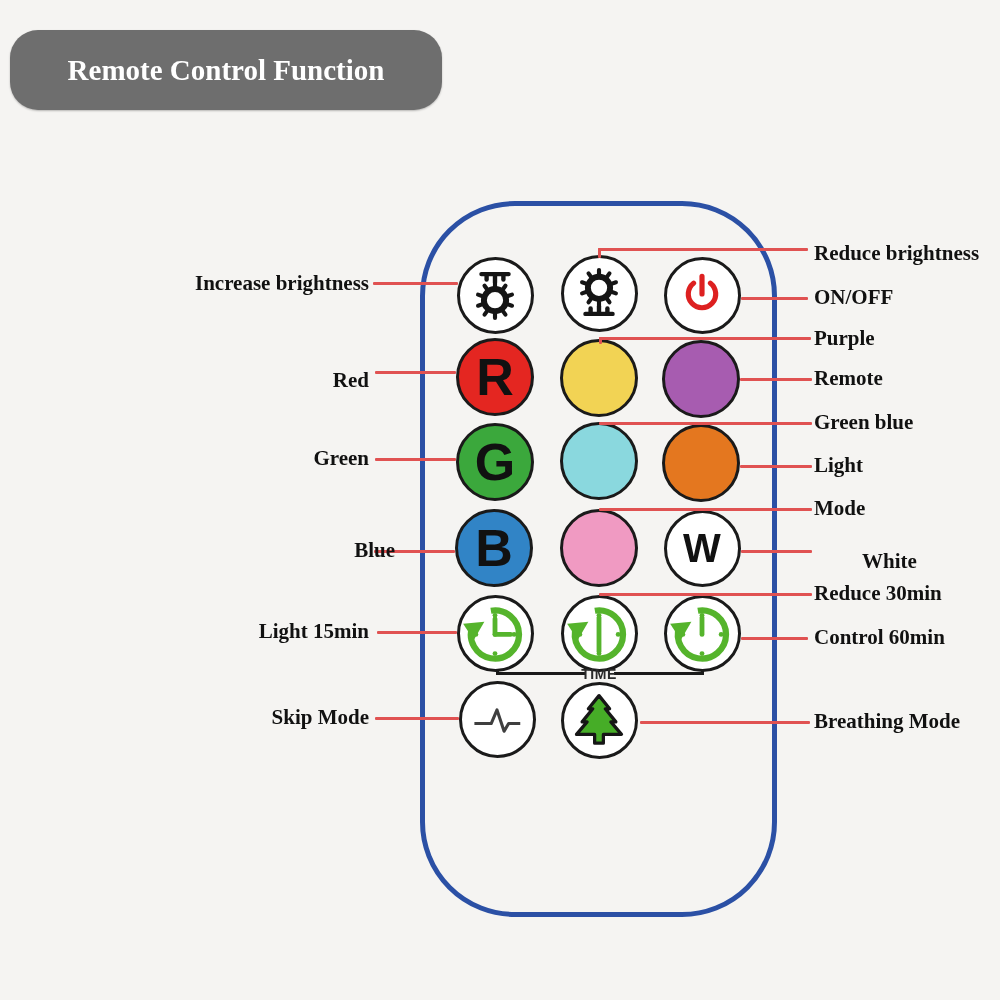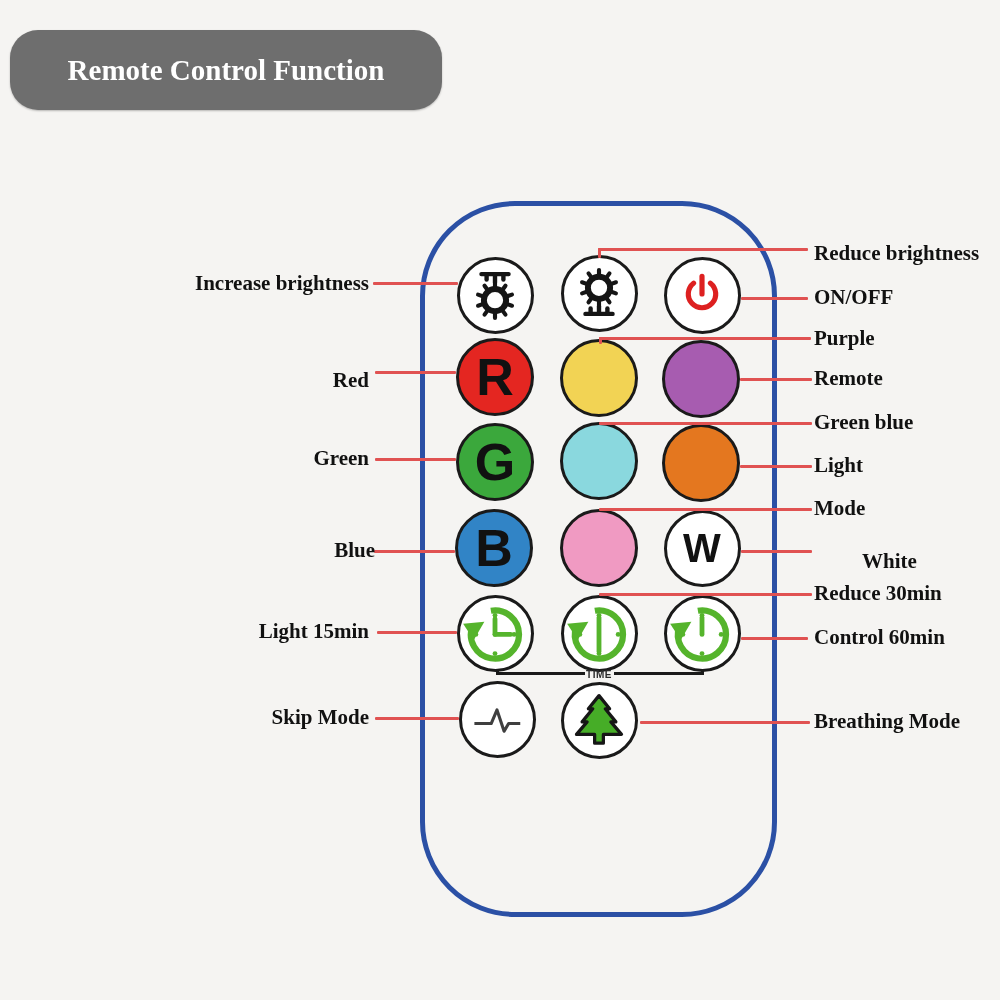--- a/index.html
+++ b/index.html
@@ -35,21 +35,21 @@
   .btn svg{display:block;}
   .label{
     position:absolute;white-space:nowrap;color:var(--label,#111);
     font-weight:bold;font-size:21px;line-height:26px;z-index:6;
   }
   .label.left{text-align:center;}
   .lline{position:absolute;background:var(--line,#e05252);z-index:5;border-radius:1px;}
   .bline{position:absolute;background:#1a1a1a;z-index:3;}
   .time-label{
     position:absolute;z-index:4;color:#2a2a2a;font-weight:bold;
-    font-size:10px;letter-spacing:.5px;transform:translate(-50%,-50%);
+    font-size:14px;letter-spacing:.5px;transform:translate(-50%,-50%);
     font-family:"Liberation Sans","DejaVu Sans",sans-serif;
   }
 </style>
 </head>
 <body style="--bg: #f5f4f2; --title-bg: #6e6e6e; --title-text: #ffffff; --remote-border: #2b50a5; --line: #e05252; --outline: #1a1a1a; --label: #111111;">
 
 <div class="stage">
   <div class="title-banner">Remote Control Function</div>
   <div class="remote-outline"></div>
   <div id="dyn">
@@ -190,21 +190,21 @@
       <div class="btn" style="left: 560.5px; top: 681.5px; width: 77px; height: 77px; background: rgb(255, 255, 255);">
         <span style="display: flex;">
           <svg width="60" height="60" viewBox="0 0 48 48">
       <polygon points="24,4.5 32.5,15 29,15 37.5,25.5 33.5,25.5 42,35.5 27.5,35.5 27.5,42.5 20.5,42.5 20.5,35.5 6,35.5 14.5,25.5 10.5,25.5 19,15 15.5,15" fill="#46ad27" stroke="#161616" stroke-width="2.6" stroke-linejoin="round"></polygon>
           </svg>
         </span>
       </div>
       <div class="label left" style="top: 270px; right: 631px;">Increase brightness</div>
       <div class="label left" style="top: 367px; right: 631px; margin-left: 8px;">Red</div>
       <div class="label left" style="top: 445px; right: 631px;">Green</div>
-      <div class="label left" style="top: 537px; right: 625px;">Blue</div>
+      <div class="label left" style="top: 537px; right: 605px;">Blue</div>
       <div class="label left" style="top: 618px; right: 631px;">Light 15min</div>
       <div class="label left" style="top: 704px; right: 631px;">Skip Mode</div>
       <div class="label right" style="top: 240px; left: 814px;">Reduce brightness</div>
       <div class="label right" style="top: 284px; left: 814px;">ON/OFF</div>
       <div class="label right" style="top: 325px; left: 814px;">Purple</div>
       <div class="label right" style="top: 365px; left: 814px;">Remote</div>
       <div class="label right" style="top: 409px; left: 814px;">Green blue</div>
       <div class="label right" style="top: 452px; left: 814px;">Light</div>
       <div class="label right" style="top: 495px; left: 814px;">Mode</div>
       <div class="label right" style="top: 548px; left: 814px; margin-left: 48px;">White</div>

